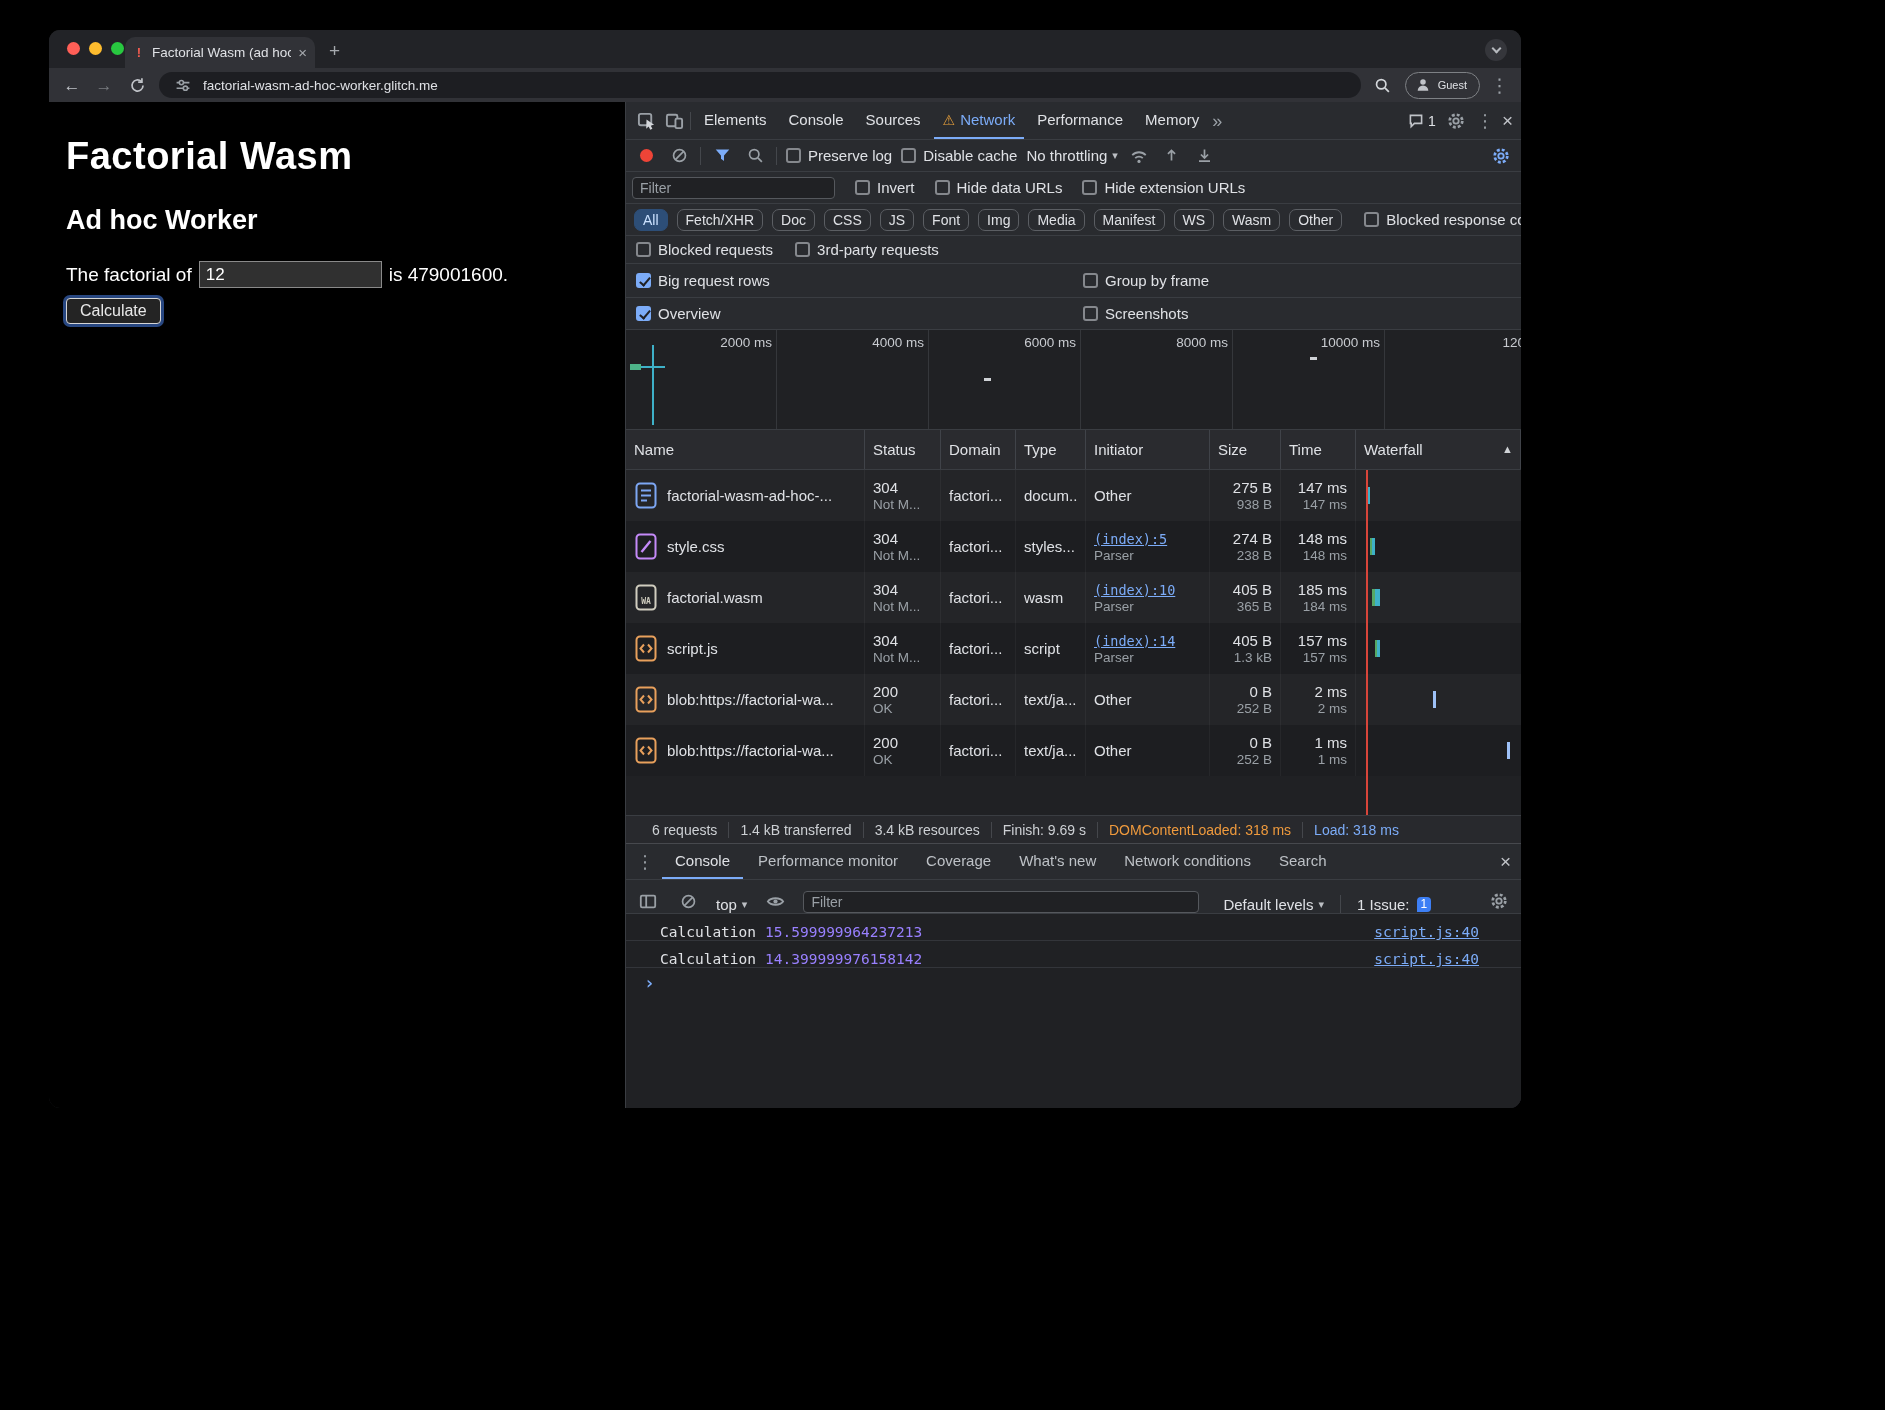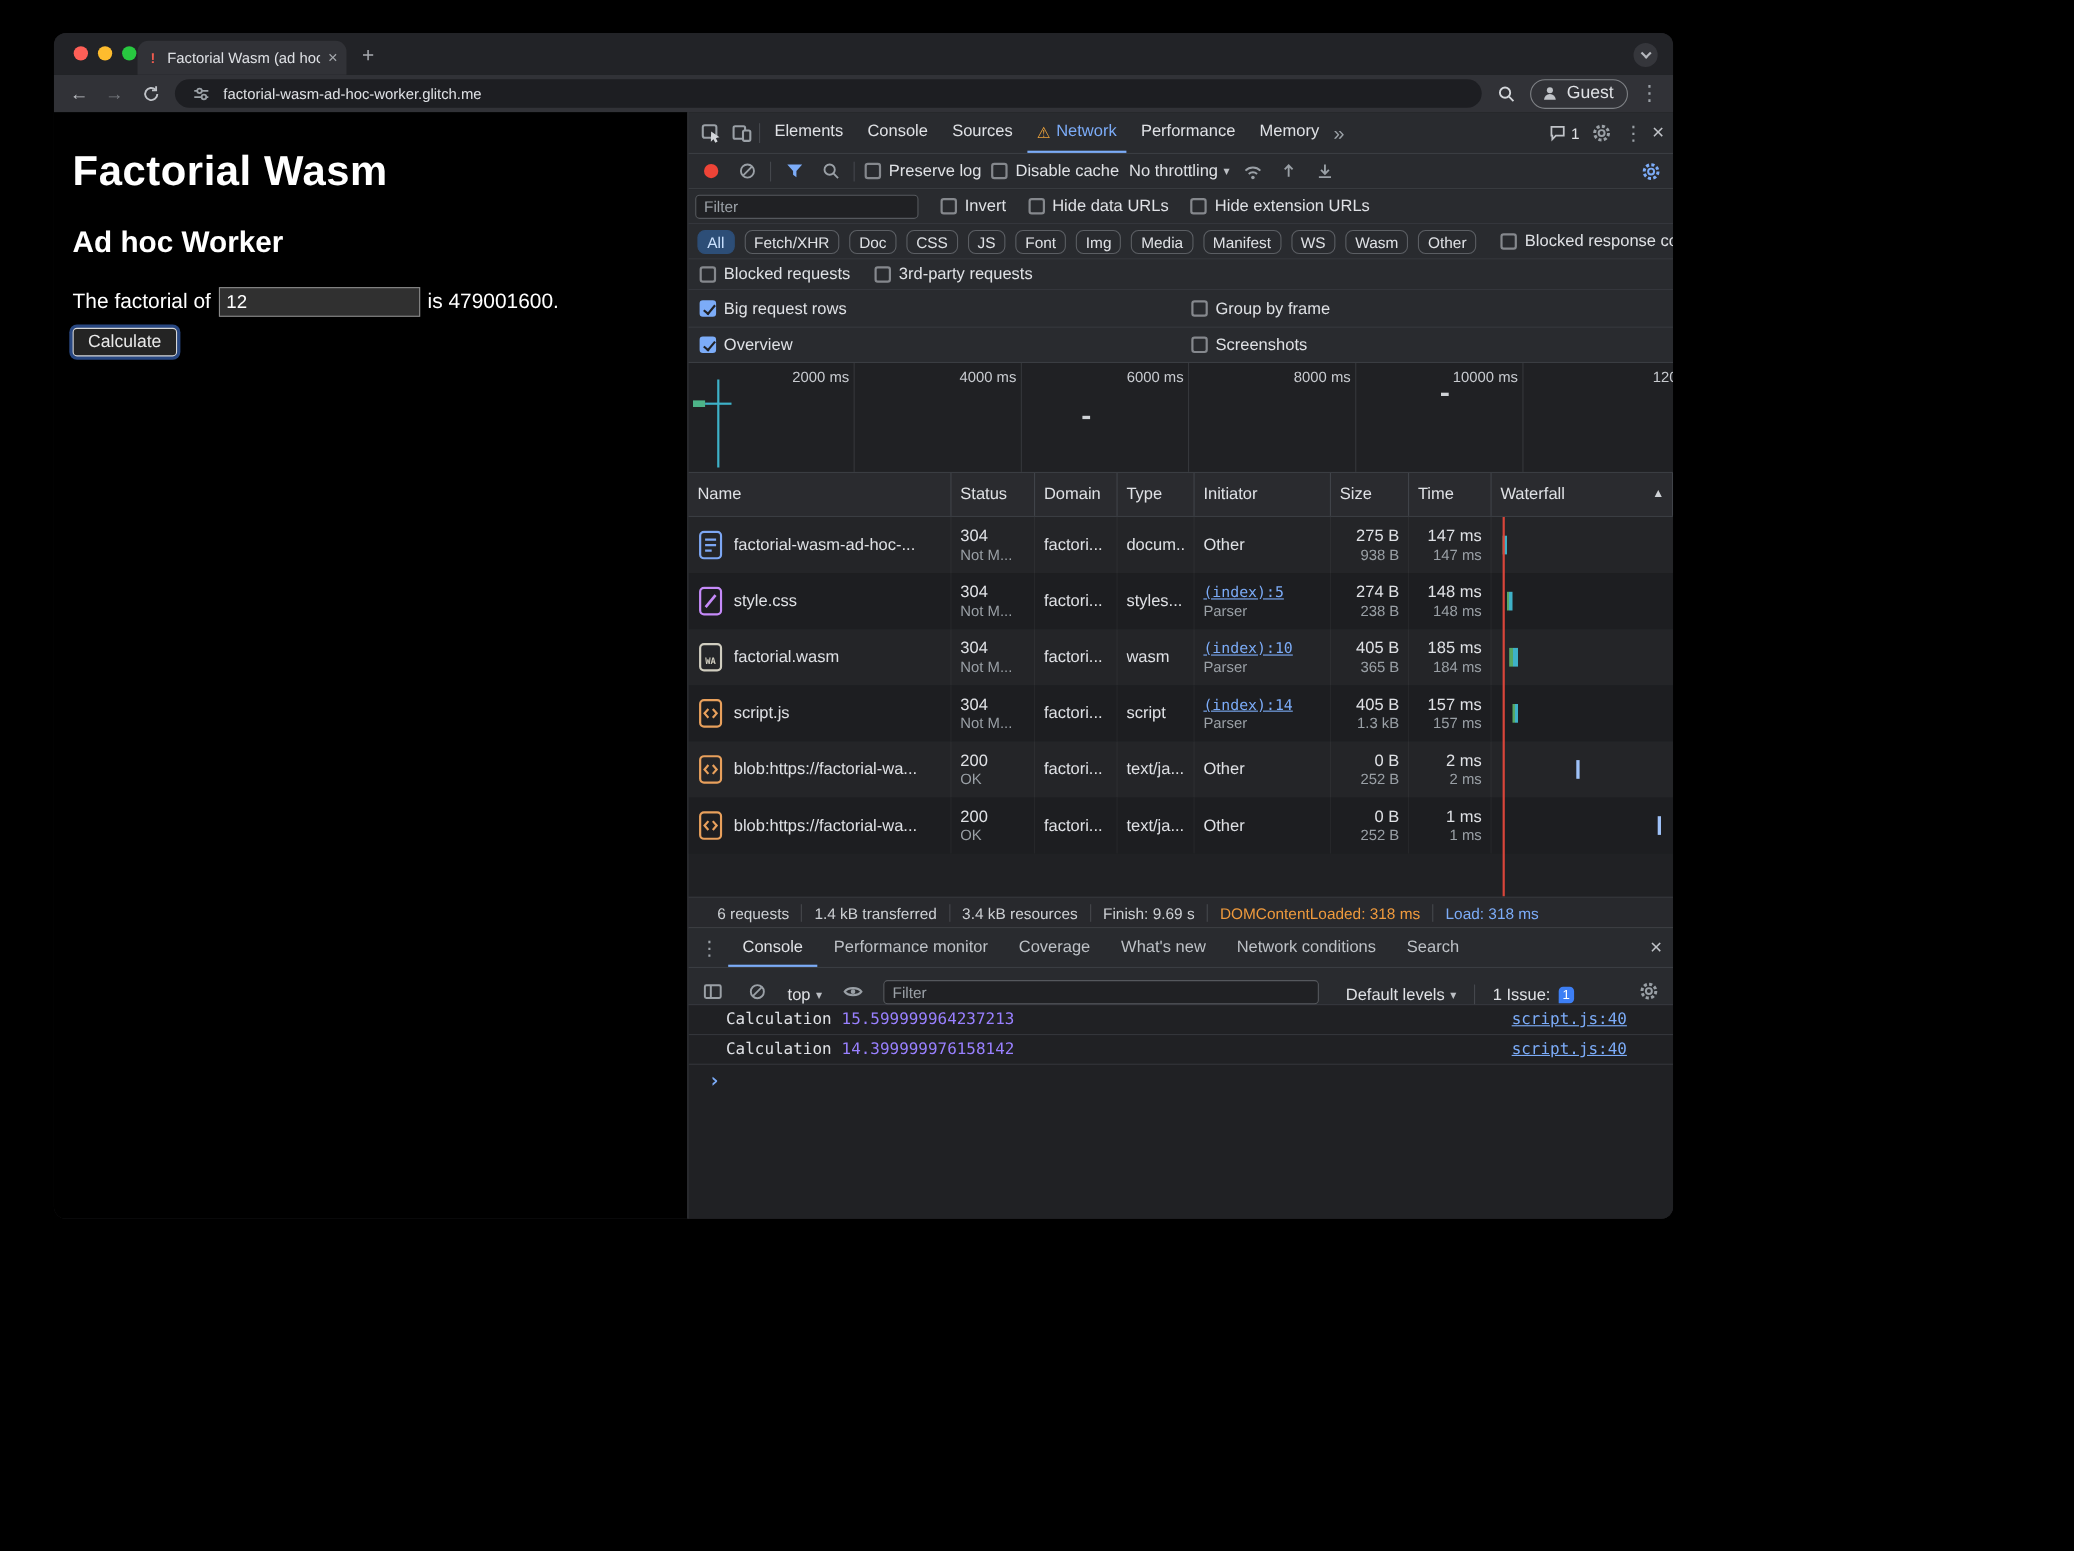--- a/index.html
+++ b/index.html
@@ -17,21 +17,21 @@
   .tab-title{color:#dfe1e5;font-size:13.5px;white-space:nowrap;overflow:hidden;flex:1;}
   .tab-close{color:#a6a9ae;font-size:15px;flex:none;cursor:default;}
   .newtab{color:#a6a9ae;font-size:19px;margin-left:14px;margin-bottom:6px;}
   .tabsearch{position:absolute;right:14px;top:9px;width:22px;height:22px;border-radius:50%;background:#35363b;display:flex;align-items:center;justify-content:center;}
   .chev{width:7px;height:7px;border-right:2px solid #b6b9be;border-bottom:2px solid #b6b9be;transform:rotate(45deg);margin-top:-3px;}
   .navbar{height:34px;background:#313237;display:flex;align-items:center;padding:0 12px;gap:10px;flex:none;}
   .navic{color:#c0c3c8;font-size:17px;width:22px;text-align:center;flex:none;line-height:1;}
   .navic.dim{color:#797c81;}
   .omnibox{flex:1;height:26px;background:#1d1e22;border-radius:13px;display:flex;align-items:center;padding:0 12px;gap:8px;min-width:0;}
   .url{color:#dfe1e5;font-size:13.5px;white-space:nowrap;overflow:hidden;}
-  .guest{height:27px;border:1px solid #7e8185;border-radius:14px;display:flex;align-items:center;gap:6px;padding:0 12px 0 8px;color:#dfe1e5;font-size:16px;flex:none;}
+  .guest{height:27px;border:1px solid #7e8185;border-radius:14px;display:flex;align-items:center;gap:6px;padding:0 12px 0 8px;color:#dfe1e5;font-size:11px;flex:none;}
 
   
   .content{flex:1;display:flex;min-height:0;}
   .page{width:576px;background:#000;padding:0 0 0 17px;flex:none;}
   .page h1{color:#fff;font-size:38px;margin:33px 0 0 0;letter-spacing:.5px;}
   .page h2{color:#fff;font-size:27px;margin:27px 0 0 0;}
   .fact-line{color:#fff;font-size:19px;margin-top:25px;display:flex;align-items:center;gap:7px;}
   .fact-input{width:183px;height:27px;background:#303030;border:1px solid #8a8a8a;color:#fff;font-size:17px;padding:0 6px;font-family:"Liberation Sans",sans-serif;}
   .calc-btn{margin-top:10px;background:#242424;color:#e9e9e9;font-size:16px;padding:3px 13px;border:1px solid #d5d5d5;border-radius:4px;box-shadow:0 0 0 3px rgba(72,129,235,.55);font-family:"Liberation Sans",sans-serif;}
 
@@ -101,21 +101,21 @@
   .sum-load{color:#7cacf8;}
 
   .drawer{flex:1;display:flex;flex-direction:column;border-top:1px solid #47494e;min-height:0;}
   .dr-tabbar{height:36px;background:#292b2f;border-bottom:1px solid #3a3d42;display:flex;align-items:center;padding:0 10px;gap:2px;flex:none;}
   .drtab{padding:0 13px;height:100%;display:flex;align-items:center;color:#bdc1c6;white-space:nowrap;border-bottom:2px solid transparent;font-size:15px;}
   .drtab.active{color:#dfe1e5;border-bottom-color:#7cacf8;}
   .dr-toolbar{height:34px;background:#292b2f;border-bottom:1px solid #3a3d42;display:flex;align-items:flex-end;padding:0 10px;gap:16px;flex:none;}
   .cfilter{width:396px;}
   .issuebadge{background:#3d7ff5;color:#fff;font-size:12px;border-radius:4px 4px 4px 0;padding:0 4px;line-height:15px;}
   .console-area{flex:1;background:#202124;font-family:"DejaVu Sans Mono",monospace;font-size:14.5px;overflow:hidden;}
-  .cmsg{height:27px;border-bottom:1px solid #33353a;display:flex;align-items:center;padding:0 42px 0 34px;color:#dfe1e5;white-space:nowrap;}
+  .cmsg{height:27px;border-bottom:1px solid #33353a;display:flex;align-items:flex-end;padding:0 42px 0 34px;color:#dfe1e5;white-space:nowrap;}
   .cmsg .num{color:#9980ff;margin-left:9px;}
   .cmsg .src{margin-left:auto;color:#7cacf8;text-decoration:underline;}
   .cprompt{height:28px;display:flex;align-items:center;padding:0 0 0 18px;color:#7cacf8;font-weight:bold;font-size:18px;}
 
   svg{display:block;}
 </style>
 </head>
 <body>
 
 <div class="desktop">

